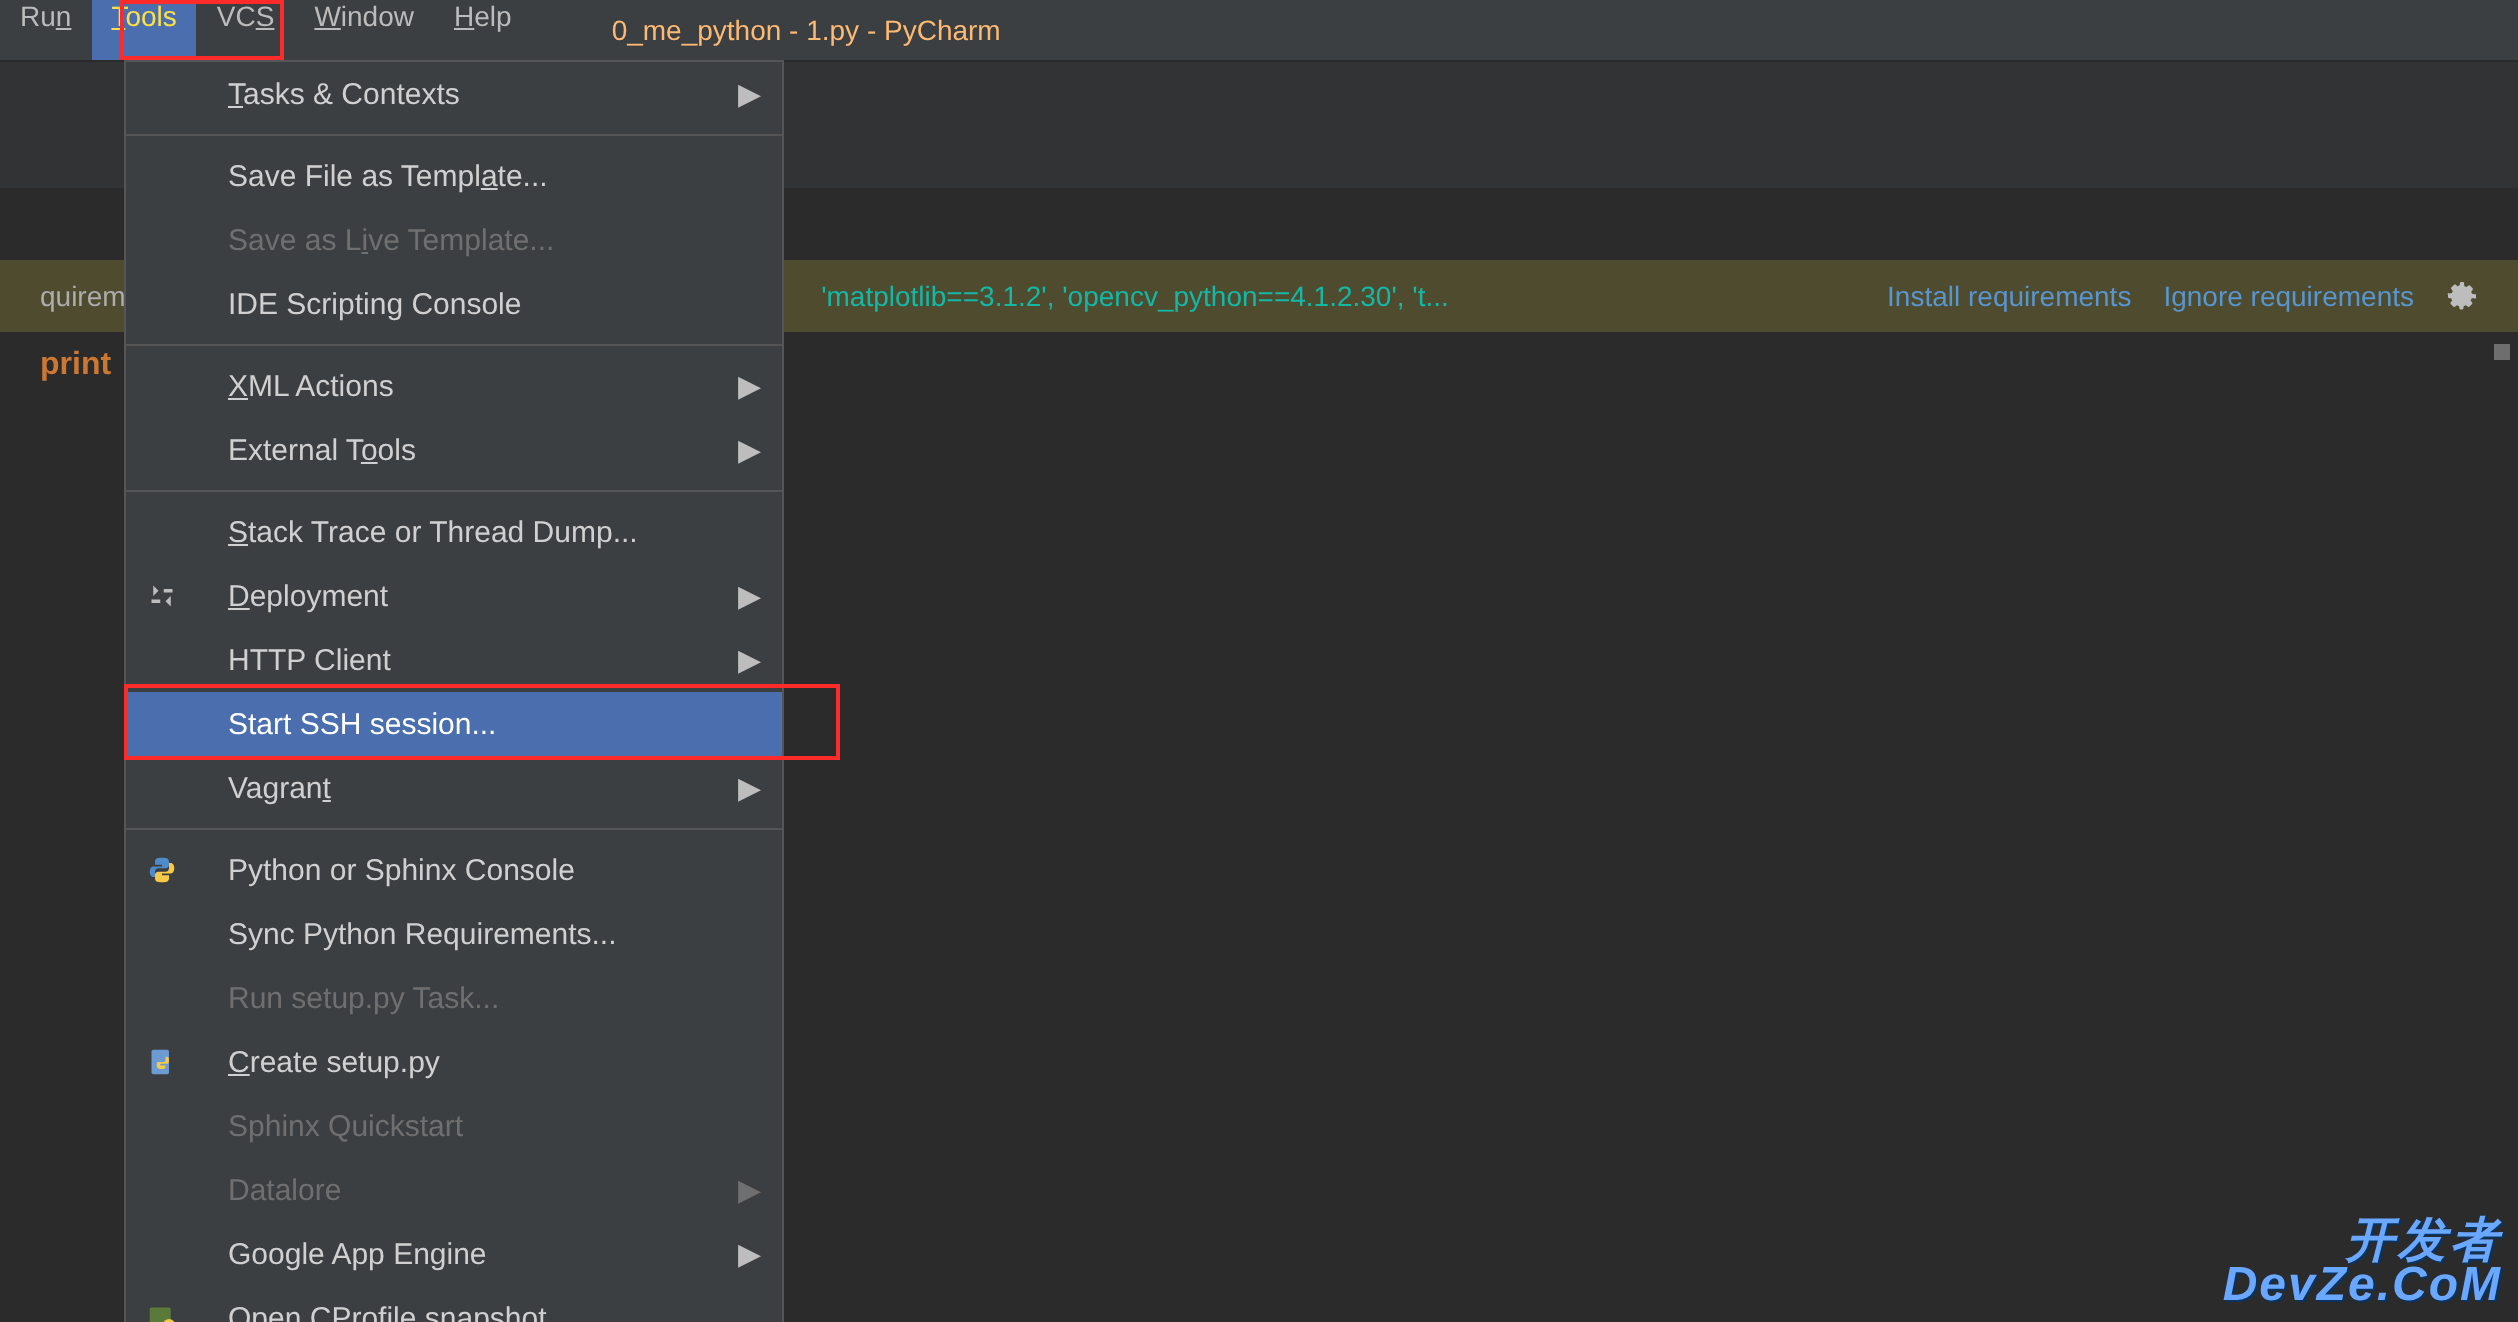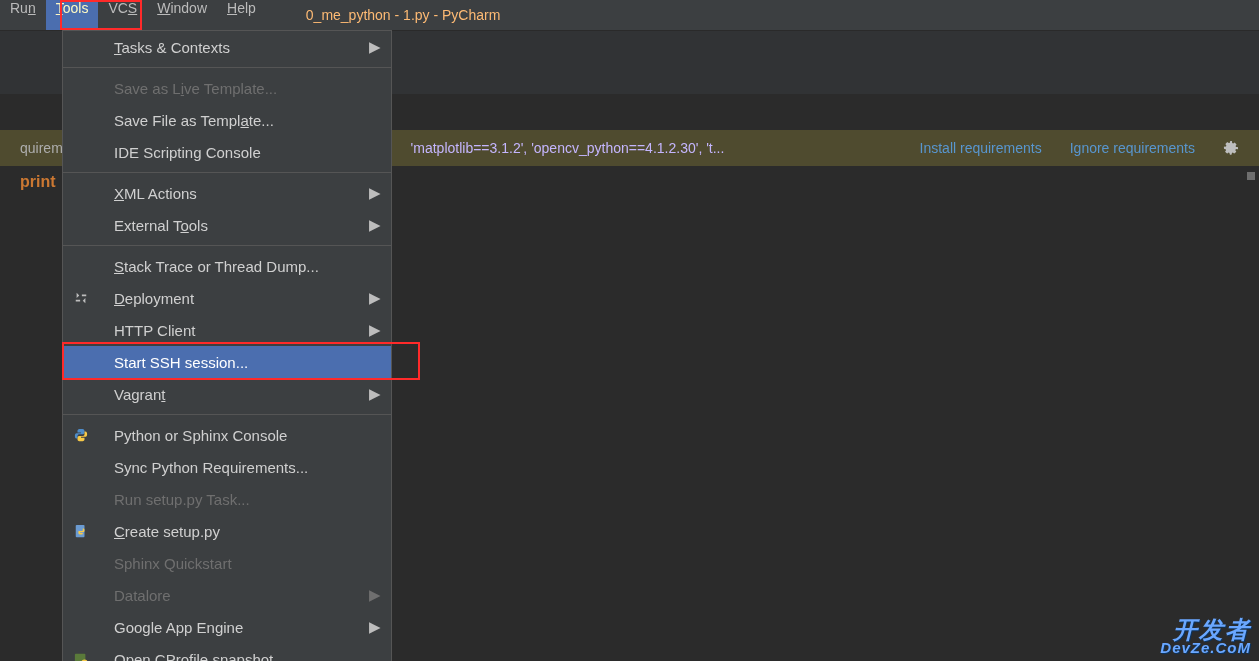--- a/index.html
+++ b/index.html
@@ -3,38 +3,38 @@
 <meta charset="utf-8">
 <style>
   * { margin: 0; padding: 0; box-sizing: border-box; font-family: "Segoe UI", Arial, sans-serif; }
   html, body { width: 1259px; height: 661px; background: #2b2b2b; overflow: hidden; }
 
   .menubar {
     height: 30px; background: #3c3f41; display: flex; align-items: center;
     padding-left: 0px; color: #bbbbbb; font-size: 14px;
   }
   .menubar .item { padding: 0 10px; height: 100%; display: flex; align-items: flex-start; cursor: default; }
-  .menubar .item.selected { background: #4b6eaf; color: #fef9c3; }
+  .menubar .item.selected { background: #4b6eaf; color: #fde047; }
   .menubar .item .u { text-decoration: underline; }
   .menubar .title { margin-left: 40px; color: #fdba74; font-size: 14px; }
   .red-box-tools {
     position: absolute; left: 60px; top: 0; width: 82px; height: 30px;
     border: 2px solid #ff2a2a; pointer-events: none; z-index: 50;
   }
 
   .toolbar2 { height: 64px; background: #313335; border-top: 1px solid #2a2a2a; }
 
   .notice {
     position: absolute; left: 0; top: 130px; right: 0; height: 36px;
     background: #4f4b2f; color: #adadad; font-size: 14px;
     display: flex; align-items: center; padding: 0 20px;
   }
   .notice .left { flex: 0 0 auto; }
-  .notice .mid { margin-left: 340px; white-space: nowrap; overflow: hidden; text-overflow: ellipsis; color: #c4b5fd; }
-  .notice .links { margin-left: auto; display: flex; align-items: center; gap: 28px; }
+  .notice .mid { margin-left: 340px; white-space: nowrap; overflow: hidden; text-overflow: ellipsis; color: #14b8a6; }
+  .notice .links { margin-left: auto; display: flex; align-items: center; gap: 16px; }
   .notice .links a { color: #5896cf; text-decoration: none; }
   .notice .gear { width: 16px; height: 16px; color: #bdbdbd; }
 
   .editor {
     position: absolute; left: 0; top: 166px; right: 0; bottom: 0;
     background: #2b2b2b; color: #a9b7c6;
     font-family: "Consolas","DejaVu Sans Mono",monospace; font-size: 16px;
     padding: 6px 20px;
   }
   .editor .kw { color: #cc7832; font-weight: bold; }
@@ -65,21 +65,21 @@
     position: absolute; left: 62px; top: 342px; width: 358px; height: 38px;
     border: 2px solid #ff2a2a; pointer-events: none; z-index: 60;
   }
 
   .watermark {
     position: absolute; right: 8px; bottom: 6px; text-align: right;
     font-family: Arial, sans-serif; font-style: italic; font-weight: bold;
     color: #6aa7ff; text-shadow: 1px 1px 0 #0a335f; line-height: 1;
   }
   .watermark .l1 { font-size: 24px; letter-spacing: 2px; }
-  .watermark .l2 { font-size: 15px; letter-spacing: 1px; margin-top: -2px; text-align: right;}
+  .watermark .l2 { font-size: 24px; letter-spacing: 1px; margin-top: -2px; text-align: right;}
 </style>
 </head>
 <body>
 
 <div class="menubar">
   <div class="item">
     <span><span>Ru</span><span class="u">n</span><span></span></span>
   </div>
   <div class="item selected">
     <span><span></span><span class="u">T</span><span>ools</span></span>
@@ -118,28 +118,28 @@
 </div>
 <div class="scroll-marker"></div>
 
 <div class="dropdown">
   <div class="row">
     <span class="icon"></span>
     <span class="label"><span></span><span class="u">T</span><span>asks &amp; Contexts</span></span>
     <span class="arrow">▶</span>
   </div>
   <div class="sep"></div>
+  <div class="row">
+    <span class="icon"></span>
+    <span class="label"><span>Save File as Templ</span><span class="u">a</span><span>te...</span></span>
+    <span class="arrow"></span>
+  </div>
   <div class="row disabled">
     <span class="icon"></span>
     <span class="label"><span>Save as L</span><span class="u">i</span><span>ve Template...</span></span>
-    <span class="arrow"></span>
-  </div>
-  <div class="row">
-    <span class="icon"></span>
-    <span class="label"><span>Save File as Templ</span><span class="u">a</span><span>te...</span></span>
     <span class="arrow"></span>
   </div>
   <div class="row">
     <span class="icon"></span>
       <span class="label">IDE Scripting Console</span>
       <span class="arrow"></span>
   </div>
   <div class="sep"></div>
   <div class="row">
     <span class="icon"></span>

